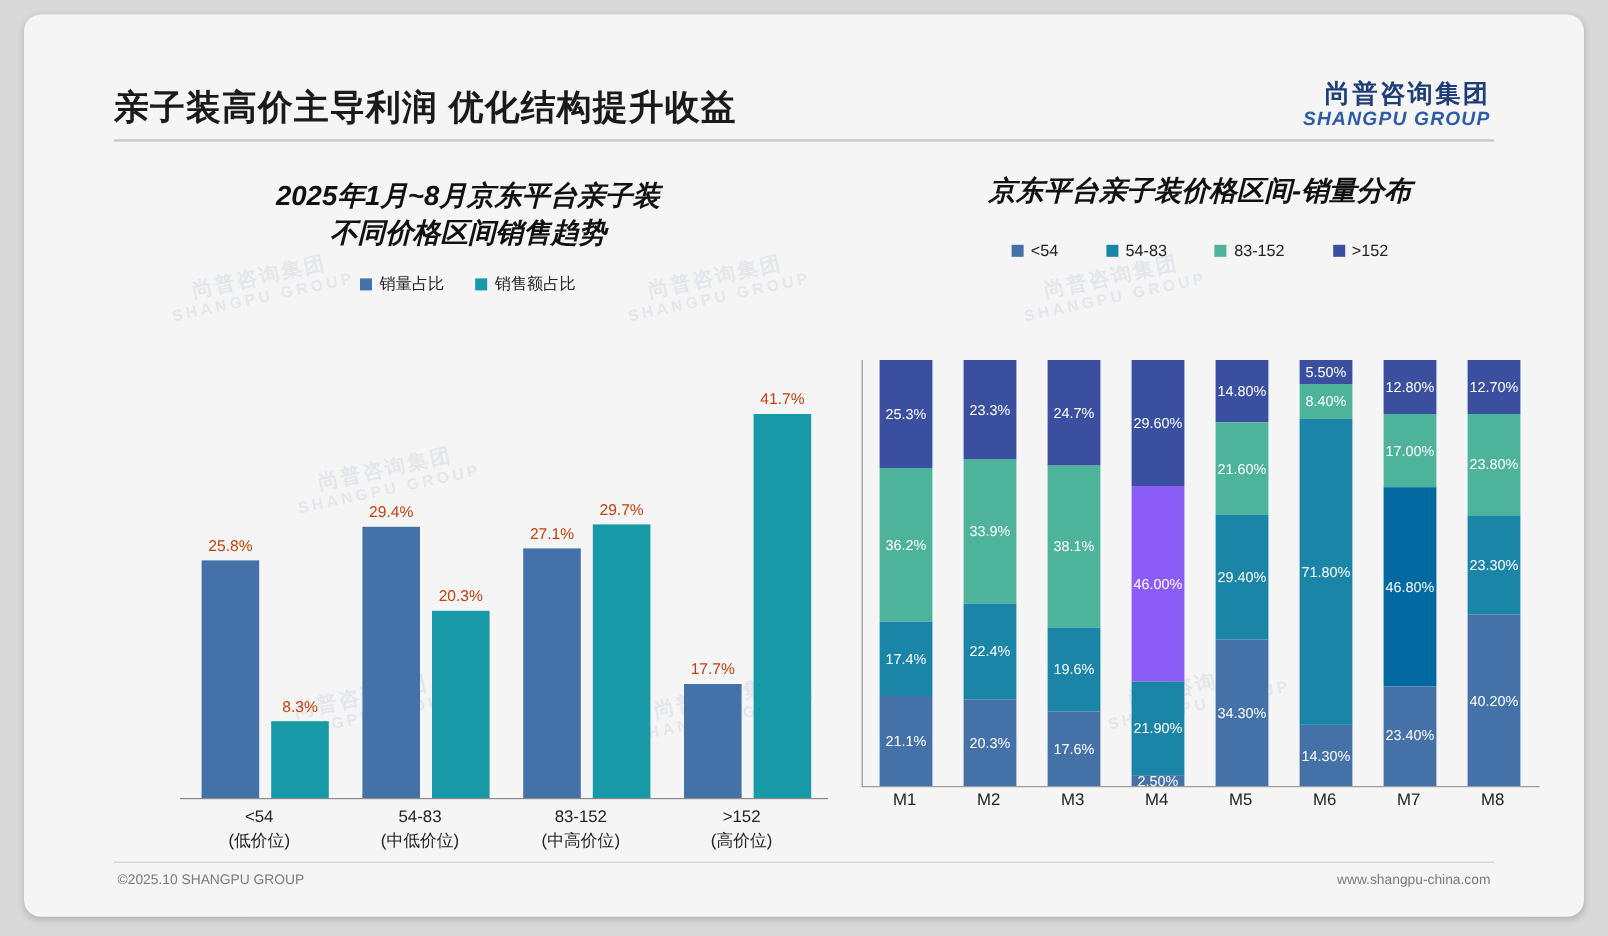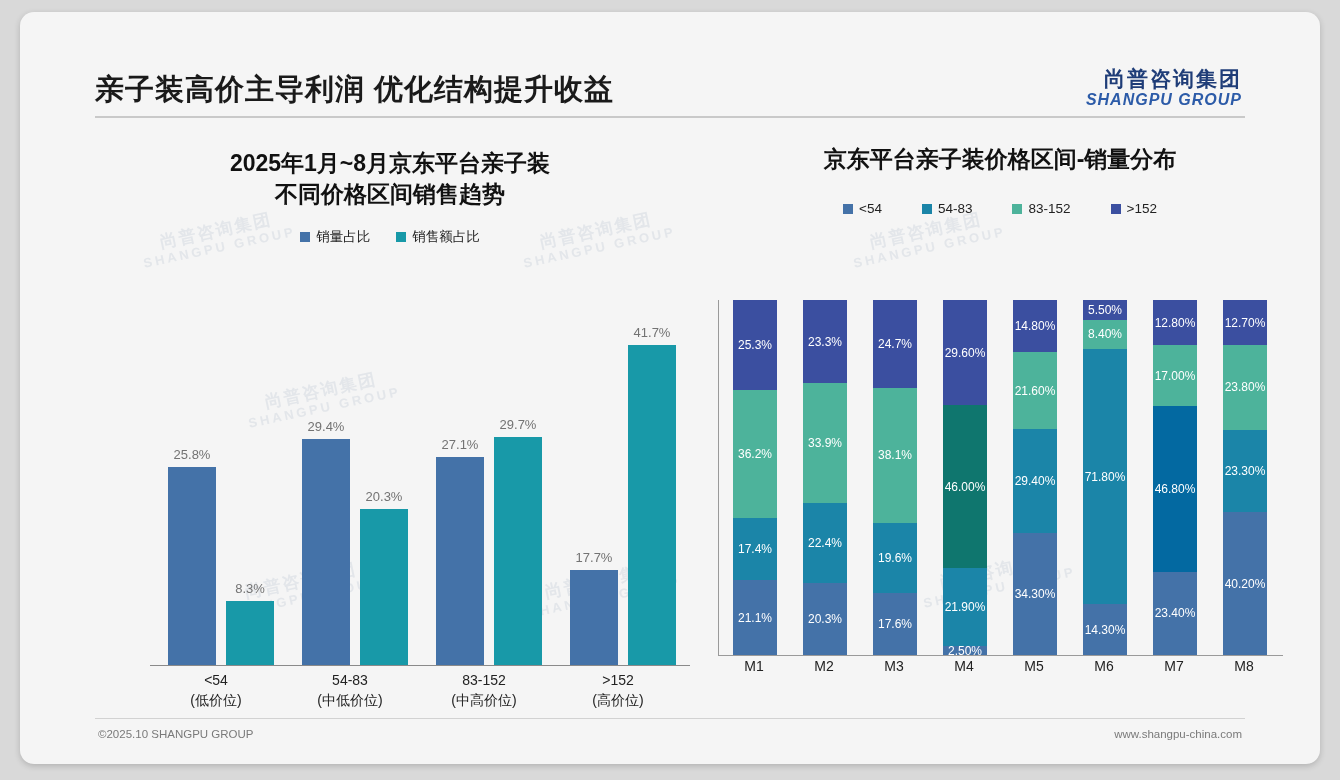--- a/index.html
+++ b/index.html
@@ -26,38 +26,38 @@
   .wm{position:absolute;color:#e3e6ea;font-weight:bold;pointer-events:none;user-select:none;
       transform:rotate(-12deg);text-align:center;line-height:1.1;z-index:0;}
   .wm .l1{font-size:17px;letter-spacing:2px;}
   .wm .l2{font-size:13px;letter-spacing:3px;}
   
   .panel{position:absolute;top:118px;height:590px;}
   .panel-left{left:60px;width:620px;}
   .panel-right{left:690px;width:580px;}
   .chart-title{
     text-align:center;font-size:23px;font-weight:bold;color:#111;line-height:1.35;
-    position:relative;z-index:2;
+    position:relative;z-index:2;font-style:italic;
   }
   .panel-right .chart-title{padding-top:14px;}
   .panel-left .chart-title{padding-top:18px;}
   
   .legend{display:flex;justify-content:center;gap:26px;margin-top:18px;position:relative;z-index:2;}
   .legend-item{display:flex;align-items:center;font-size:13.5px;color:#222;}
   .legend-swatch{width:10px;height:10px;margin-right:6px;display:inline-block;}
   .legend-right{gap:40px;margin-top:26px;}
   .legend-right .legend-item{font-size:13.5px;}
   
   .lchart{position:absolute;left:0;top:190px;width:620px;height:400px;z-index:2;}
   .lplot{position:absolute;left:70px;top:0;width:540px;height:345px;border-bottom:1px solid #8a8a8a;}
   .lgroup{position:absolute;bottom:0;display:flex;align-items:flex-end;gap:10px;}
   .lbar{position:relative;width:48px;}
   .lbar .blabel{
     position:absolute;top:-20px;left:50%;transform:translateX(-50%);
-    font-size:13px;color:#737373;white-space:nowrap;
+    font-size:13px;color:#c2410c;white-space:nowrap;
   }
   .lbar .bfill{width:100%;height:100%;}
   .lxaxis{position:absolute;left:70px;top:350px;width:540px;height:50px;}
   .lxtick{position:absolute;text-align:center;font-size:14px;color:#222;line-height:1.45;}
   
   .rchart{position:absolute;left:0;top:170px;width:580px;height:420px;z-index:2;}
   .rplot{position:absolute;left:8px;top:0;width:564px;height:355px;border-left:1px solid #9a9a9a;border-bottom:1px solid #9a9a9a;}
   .rcol{position:absolute;bottom:0;width:44px;display:flex;flex-direction:column;justify-content:flex-end;height:100%;}
   .seg{position:relative;width:100%;}
   .seg span{
@@ -267,21 +267,21 @@
             </div>
           <div class="seg" style="height:17.6%;background:#4472a8">
               <span>17.6%</span>
             </div>
         </div>
 
         <div class="rcol" style="left:224px;">
           <div class="seg" style="height:29.6%;background:#3b4fa0">
               <span>29.60%</span>
             </div>
-          <div class="seg" style="height:46.0%;background:#0f766e">
+          <div class="seg" style="height:46.0%;background:#8b5cf6">
               <span>46.00%</span>
             </div>
           <div class="seg" style="height:21.9%;background:#1b85a8">
               <span>21.90%</span>
             </div>
           <div class="seg" style="height:2.5%;background:#4472a8">
               <span>2.50%</span>
             </div>
         </div>
 

